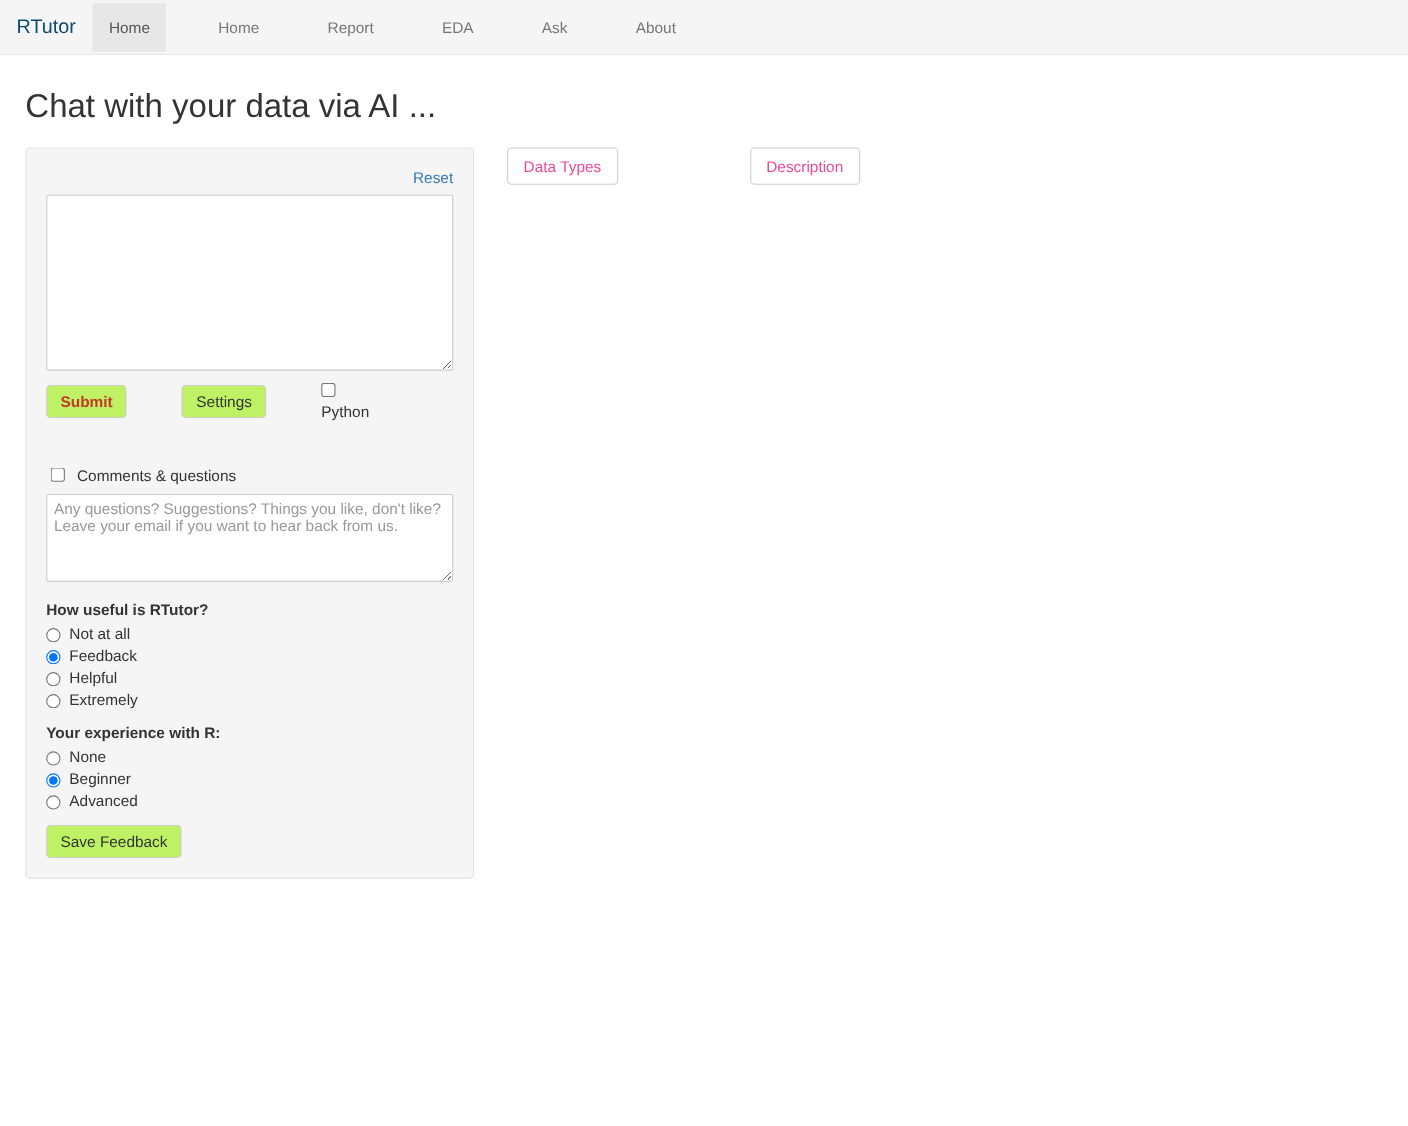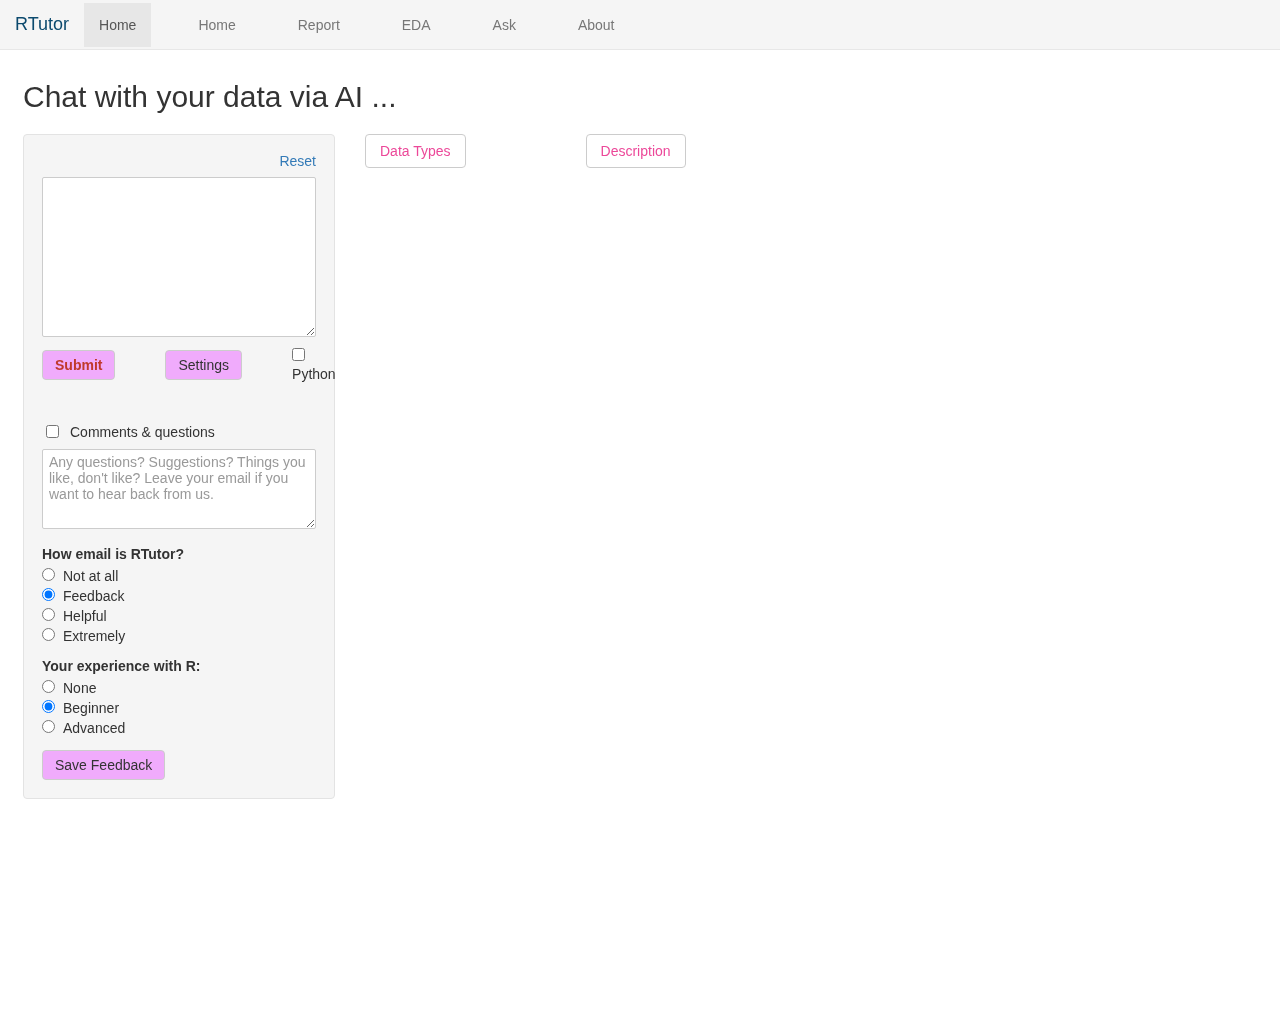--- a/index.html
+++ b/index.html
@@ -51,21 +51,21 @@
     font-weight: 400;
     font-size: 30px;
     margin: 20px 0 20px 0;
     color: #333;
   }
   .row {
     display: flex;
     align-items: flex-start;
   }
   .sidebar-panel {
-    width: 312px;
+    width: 408px;
     background: #f5f5f5;
     border: 1px solid #e3e3e3;
     border-radius: 4px;
     padding: 18px;
     margin-right: 20px;
   }
   .reset-link {
     text-align: right;
     margin-bottom: 8px;
   }
@@ -89,21 +89,21 @@
     display: flex;
     align-items: center;
     margin-top: 8px;
     gap: 50px;
   }
   .btn {
     display: inline-block;
     padding: 6px 12px;
     font-size: 14px;
     border: 1px solid #ccc;
-    background: #f0abfc;
+    background: #bef264;
     border-radius: 4px;
     cursor: pointer;
     color: #333;
   }
   .btn-submit {
     color: #c0392b;
     font-weight: bold;
   }
   .checkbox-inline {
     display: inline-flex;
@@ -134,21 +134,21 @@
   }
   textarea.comments-input::placeholder { color: #999; }
   .question-label {
     font-weight: bold;
     margin-top: 14px;
     margin-bottom: 6px;
     display: block;
   }
   .radio-group label {
     display: flex;
-    align-items: flex-start;
+    align-items: flex-end;
     gap: 8px;
     margin-bottom: 4px;
     font-weight: normal;
   }
   .radio-group input { margin: 0; }
   .save-btn-wrap { margin-top: 14px; }
   .main-panel {
     flex: 1;
     display: flex;
     gap: 120px;
@@ -215,21 +215,21 @@
 
       <div class="spacer"></div>
 
       <div class="checkbox-block">
         <input type="checkbox" style="">
         <span>Comments &amp; questions</span>
       </div>
 
       <textarea class="comments-input" placeholder="Any questions? Suggestions? Things you like, don't like? Leave your email if you want to hear back from us." style=""></textarea>
 
-      <span class="question-label">How email is RTutor?</span>
+      <span class="question-label">How useful is RTutor?</span>
       <div class="radio-group">
         <label>
           <input type="radio" name="useful" style="">
           <span>Not at all</span>
         </label>
         <label>
           <input type="radio" name="useful" checked="" style="">
           <span>Feedback</span>
         </label>
         <label>

